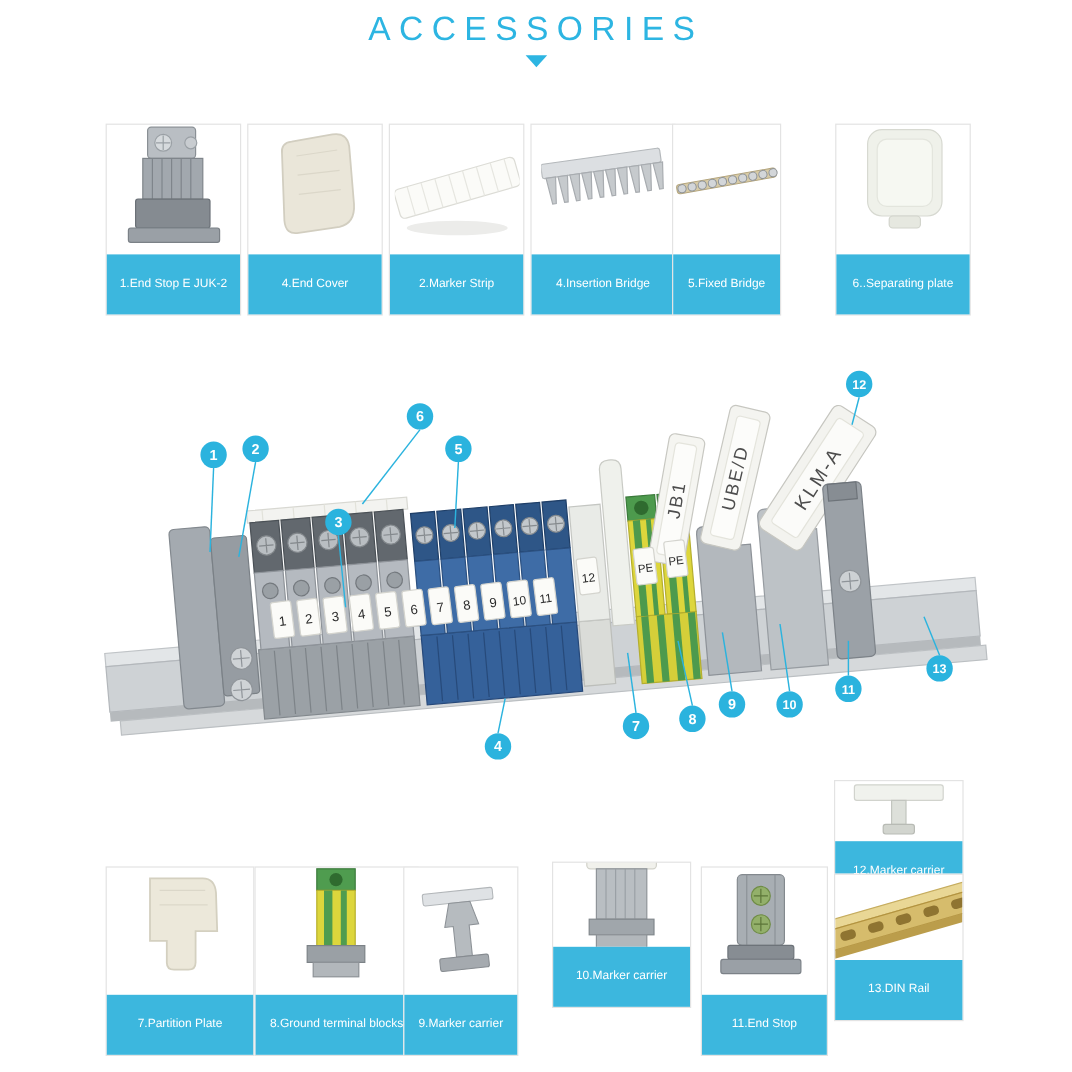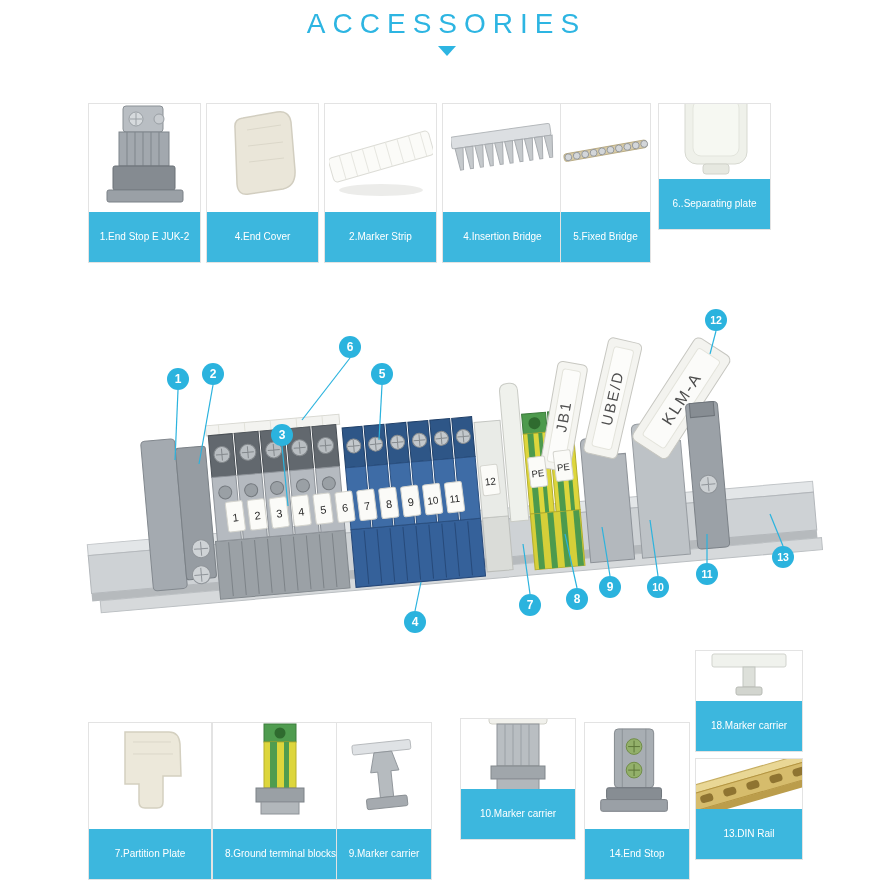--- a/index.html
+++ b/index.html
@@ -125,21 +125,21 @@
           <circle cx="68" cy="55.5" r="4" fill="#d3d6d9" stroke="#8f9396"></circle>
             <circle cx="78" cy="55.5" r="4" fill="#d3d6d9" stroke="#8f9396"></circle>
           <circle cx="88" cy="55.5" r="4" fill="#d3d6d9" stroke="#8f9396"></circle>
             <circle cx="98" cy="55.5" r="4" fill="#d3d6d9" stroke="#8f9396"></circle>
         </g>
       </svg>
     </div>
     <figcaption class="card-label">5.Fixed Bridge</figcaption>
   </figure>
 
-  <figure class="card" style="left:658px;top:103px;width:113px;height:127px">
+  <figure class="card" style="left:696px;top:103px;width:113px;height:160px">
     <div class="art">
       <svg viewBox="0 0 104 128" width="104" height="128">
         <rect x="22" y="14" width="62" height="72" rx="12" fill="#eff1ea" stroke="#d7d9d1"></rect>
         <rect x="30" y="22" width="46" height="56" rx="8" fill="#f6f8f2" stroke="#e3e5dd"></rect>
         <rect x="40" y="86" width="26" height="10" rx="3" fill="#e6e8e0" stroke="#d2d4cc"></rect>
       </svg>
     </div>
     <figcaption class="card-label">6..Separating plate</figcaption>
   </figure>
 
@@ -392,21 +392,21 @@
   </div>
 
   <figure class="card" style="left:695px;top:650px;width:108px;height:102px">
     <div class="art">
       <svg viewBox="0 0 106 68" width="106" height="68">
         <rect x="16" y="12" width="74" height="13" rx="2" fill="#f0f2ed" stroke="#d1d3cd"></rect>
         <rect x="47" y="25" width="12" height="20" fill="#dde0da" stroke="#c2c5bf"></rect>
         <rect x="40" y="45" width="26" height="8" rx="2" fill="#d2d5cf" stroke="#b8bbb5"></rect>
       </svg>
     </div>
-    <figcaption class="card-label">18.Marker carrier</figcaption>
+    <figcaption class="card-label">12.Marker carrier</figcaption>
   </figure>
 
   <figure class="card" style="left:88px;top:722px;width:124px;height:158px">
     <div class="art">
       <svg viewBox="0 0 106 128" width="106" height="128">
         <path d="M28 20 L72 20 Q82 20 83 32 L84 64 L66 64 L66 90 Q66 96 60 96 L48 96 Q42 96 42 90 L42 72 L28 72 Z" fill="#ece8da" stroke="#d4d0c0" stroke-width="1.5"></path>
         <path d="M36 30 L74 30 M36 42 L76 42" stroke="#dbd7c9" fill="none"></path>
       </svg>
     </div>
     <figcaption class="card-label">7.Partition Plate</figcaption>
@@ -459,24 +459,24 @@
         <rect x="30" y="16" width="40" height="60" rx="4" fill="#a8aeb3" stroke="#83898e"></rect>
         <path d="M38 16v60M62 16v60" stroke="#8c9297" fill="none"></path>
         <circle cx="50" cy="34" r="8" fill="#93b06a" stroke="#6f8c46"></circle>
         <path d="M50 28v12M44 34h12" stroke="#5c7538" fill="none"></path>
         <circle cx="50" cy="58" r="8" fill="#93b06a" stroke="#6f8c46"></circle>
         <path d="M50 52v12M44 58h12" stroke="#5c7538" fill="none"></path>
         <rect x="22" y="76" width="56" height="12" rx="2" fill="#878d93" stroke="#6d7379"></rect>
         <rect x="16" y="88" width="68" height="12" rx="2" fill="#9aa0a6" stroke="#7b8187"></rect>
       </svg>
     </div>
-    <figcaption class="card-label">14.End Stop</figcaption>
-  </figure>
-
-  <figure class="card" style="left:695px;top:758px;width:108px;height:102px">
+    <figcaption class="card-label">11.End Stop</figcaption>
+  </figure>
+
+  <figure class="card" style="left:695px;top:728px;width:108px;height:123px">
     <div class="art">
       <svg viewBox="0 0 106 96" width="106" height="96">
         <g transform="rotate(-16 53 48)">
           <rect x="-8" y="34" width="122" height="8" fill="#e9d795" stroke="#c6ad60"></rect>
           <rect x="-8" y="42" width="122" height="17" fill="#d6bc6c" stroke="#b3933f"></rect>
           <rect x="-8" y="59" width="122" height="7" fill="#bb9d4b"></rect>
           <rect x="2" y="46" width="13" height="8" rx="3.5" fill="#8f7431"></rect>
           <rect x="26" y="46" width="13" height="8" rx="3.5" fill="#8f7431"></rect>
           <rect x="50" y="46" width="13" height="8" rx="3.5" fill="#8f7431"></rect>
           <rect x="74" y="46" width="13" height="8" rx="3.5" fill="#8f7431"></rect>

